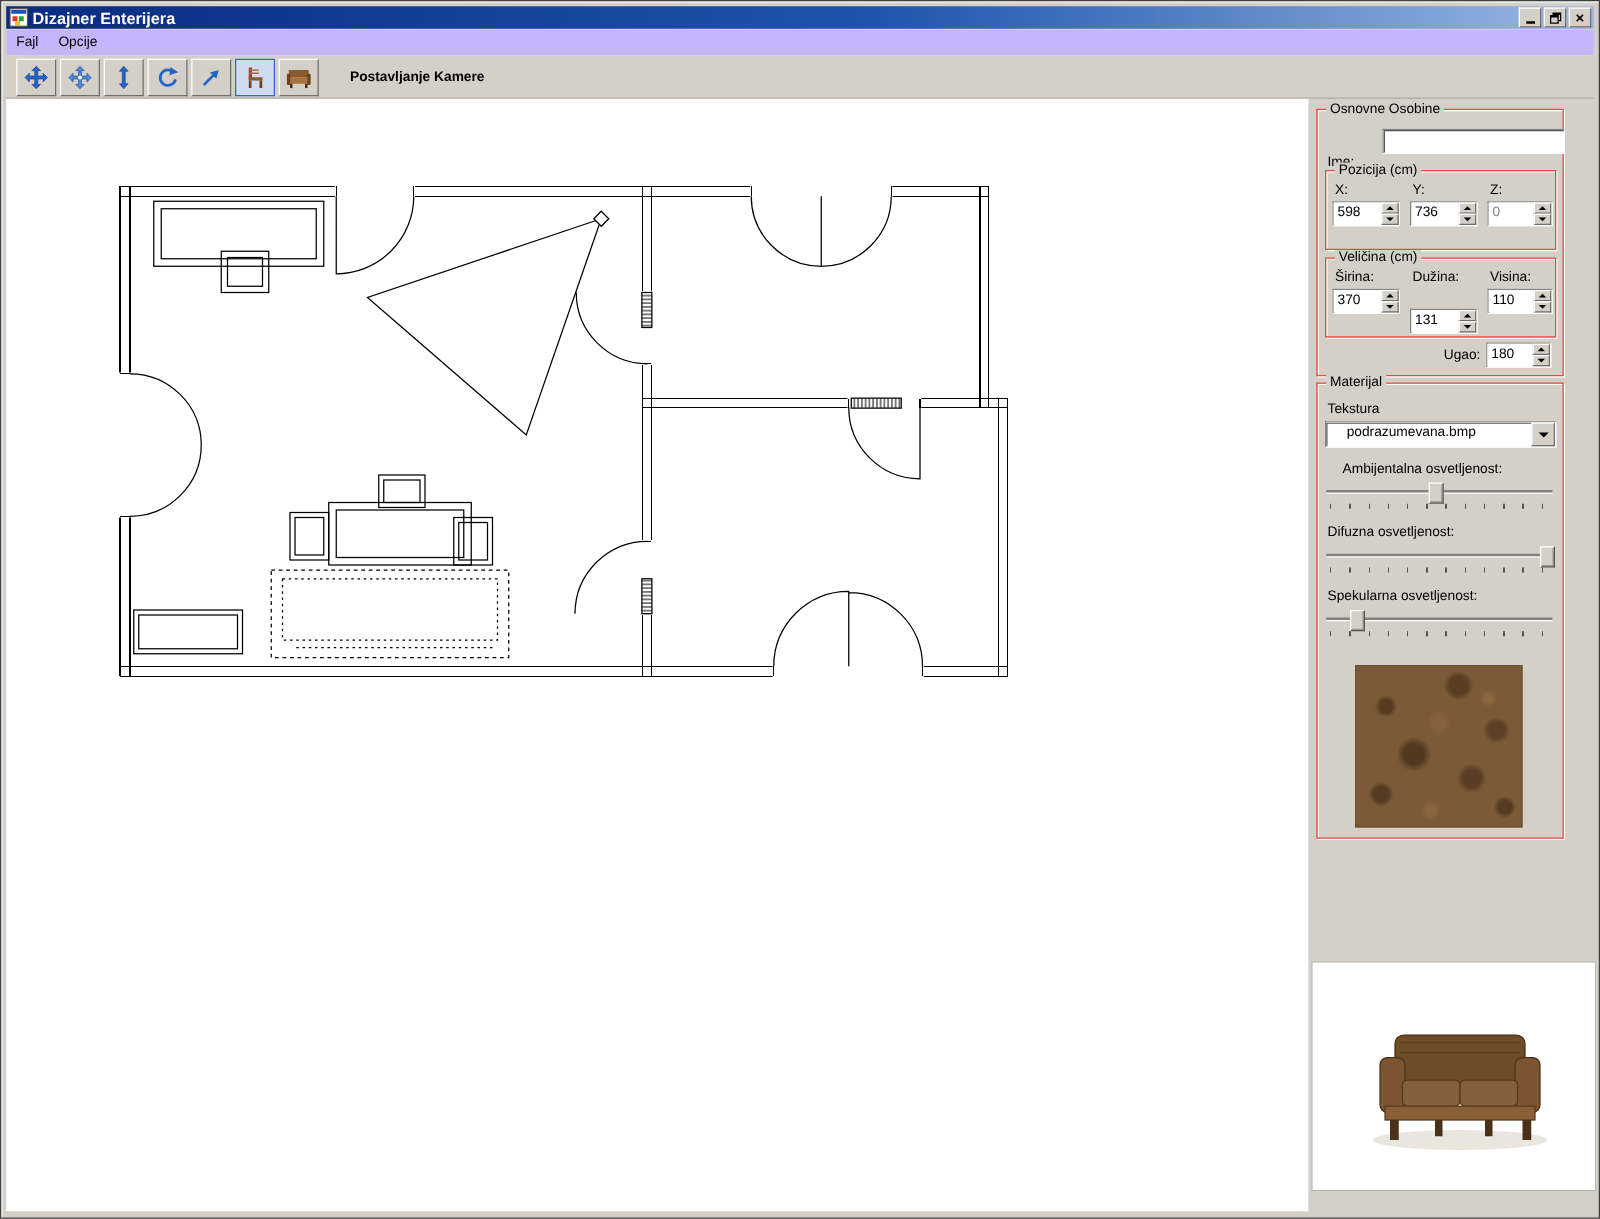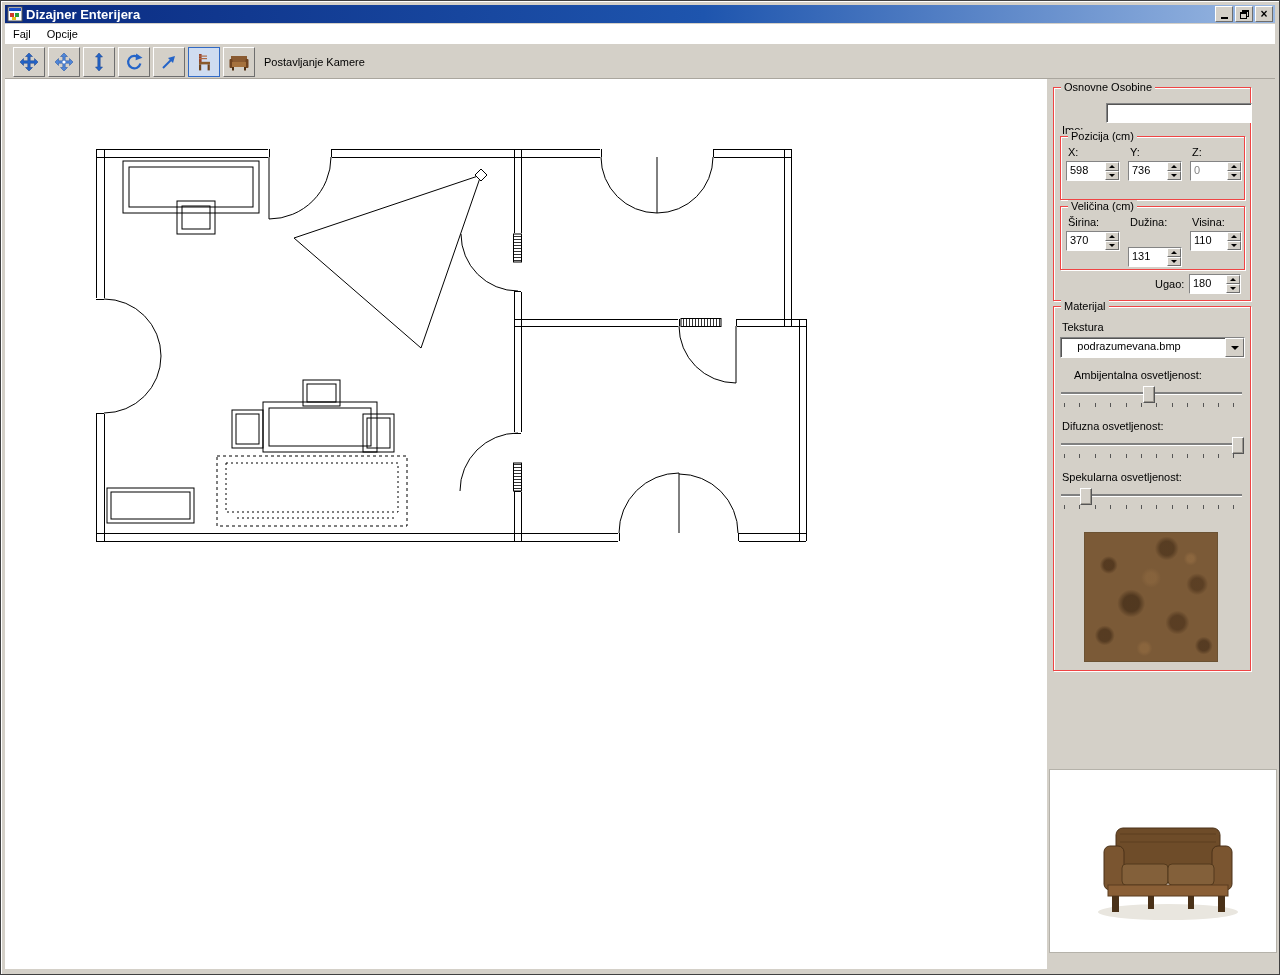--- a/index.html
+++ b/index.html
@@ -25,29 +25,29 @@
   .titlebar .title-text{color:#fff;font-weight:bold;font-size:13px;flex:1;white-space:nowrap;}
   .win-controls{display:flex;gap:2px;}
   .tbtn{width:16px;height:14px;display:flex;align-items:center;justify-content:center;cursor:default;}
   .glyph-min{width:7px;height:2px;background:#000;margin-top:7px;}
   .glyph-restore{position:relative;width:9px;height:9px;}
   .glyph-restore::before{content:"";position:absolute;right:0;top:0;width:5px;height:4px;border:1px solid #000;border-top-width:2px;}
   .glyph-restore::after{content:"";position:absolute;left:0;bottom:0;width:5px;height:4px;border:1px solid #000;border-top-width:2px;background:#d4d0c8;}
   .glyph-close{font-size:12px;font-weight:bold;line-height:10px;}
 
   
-  .menubar{position:absolute;left:4px;right:4px;top:23px;height:20px;display:flex;align-items:center;background:#ffffff;}
+  .menubar{position:absolute;left:4px;right:4px;top:23px;height:20px;display:flex;align-items:center;background:#c4b5fd;}
   .menu-item{padding:2px 8px;cursor:default;}
 
   
   .toolbar{position:absolute;left:4px;right:4px;top:44px;height:33px;background:#d4d0c8;display:flex;align-items:center;padding-left:8px;border-bottom:1px solid #aaa69e;}
   .tool-btn{width:30px;height:28px;margin-right:3px;display:flex;align-items:center;justify-content:center;cursor:default;}
   .tool-btn.framed{border:1px solid;border-color:#fff #6e6e6e #6e6e6e #fff;}
   .tool-btn.selected{background:#cfdcf0;border:1px solid #316ac5;}
-  .toolbar-label{margin-left:6px;white-space:nowrap;}
+  .toolbar-label{margin-left:22px;white-space:nowrap;font-weight:bold;}
 
   
   .canvas{position:absolute;left:4px;top:78px;width:1042px;height:890px;background:#fff;border-right:1px solid #aaa69e;}
 
   
   .panel{position:absolute;left:1046px;top:78px;width:230px;height:890px;background:#d4d0c8;}
   .group{position:absolute;border:1px solid #ef4444;box-shadow:inset 1px 1px 0 #ffffff,1px 1px 0 #ffffff;}
   .legend{position:absolute;top:-7px;left:7px;background:#d4d0c8;padding:0 3px;white-space:nowrap;}
   .lbl{position:absolute;white-space:nowrap;}
 

